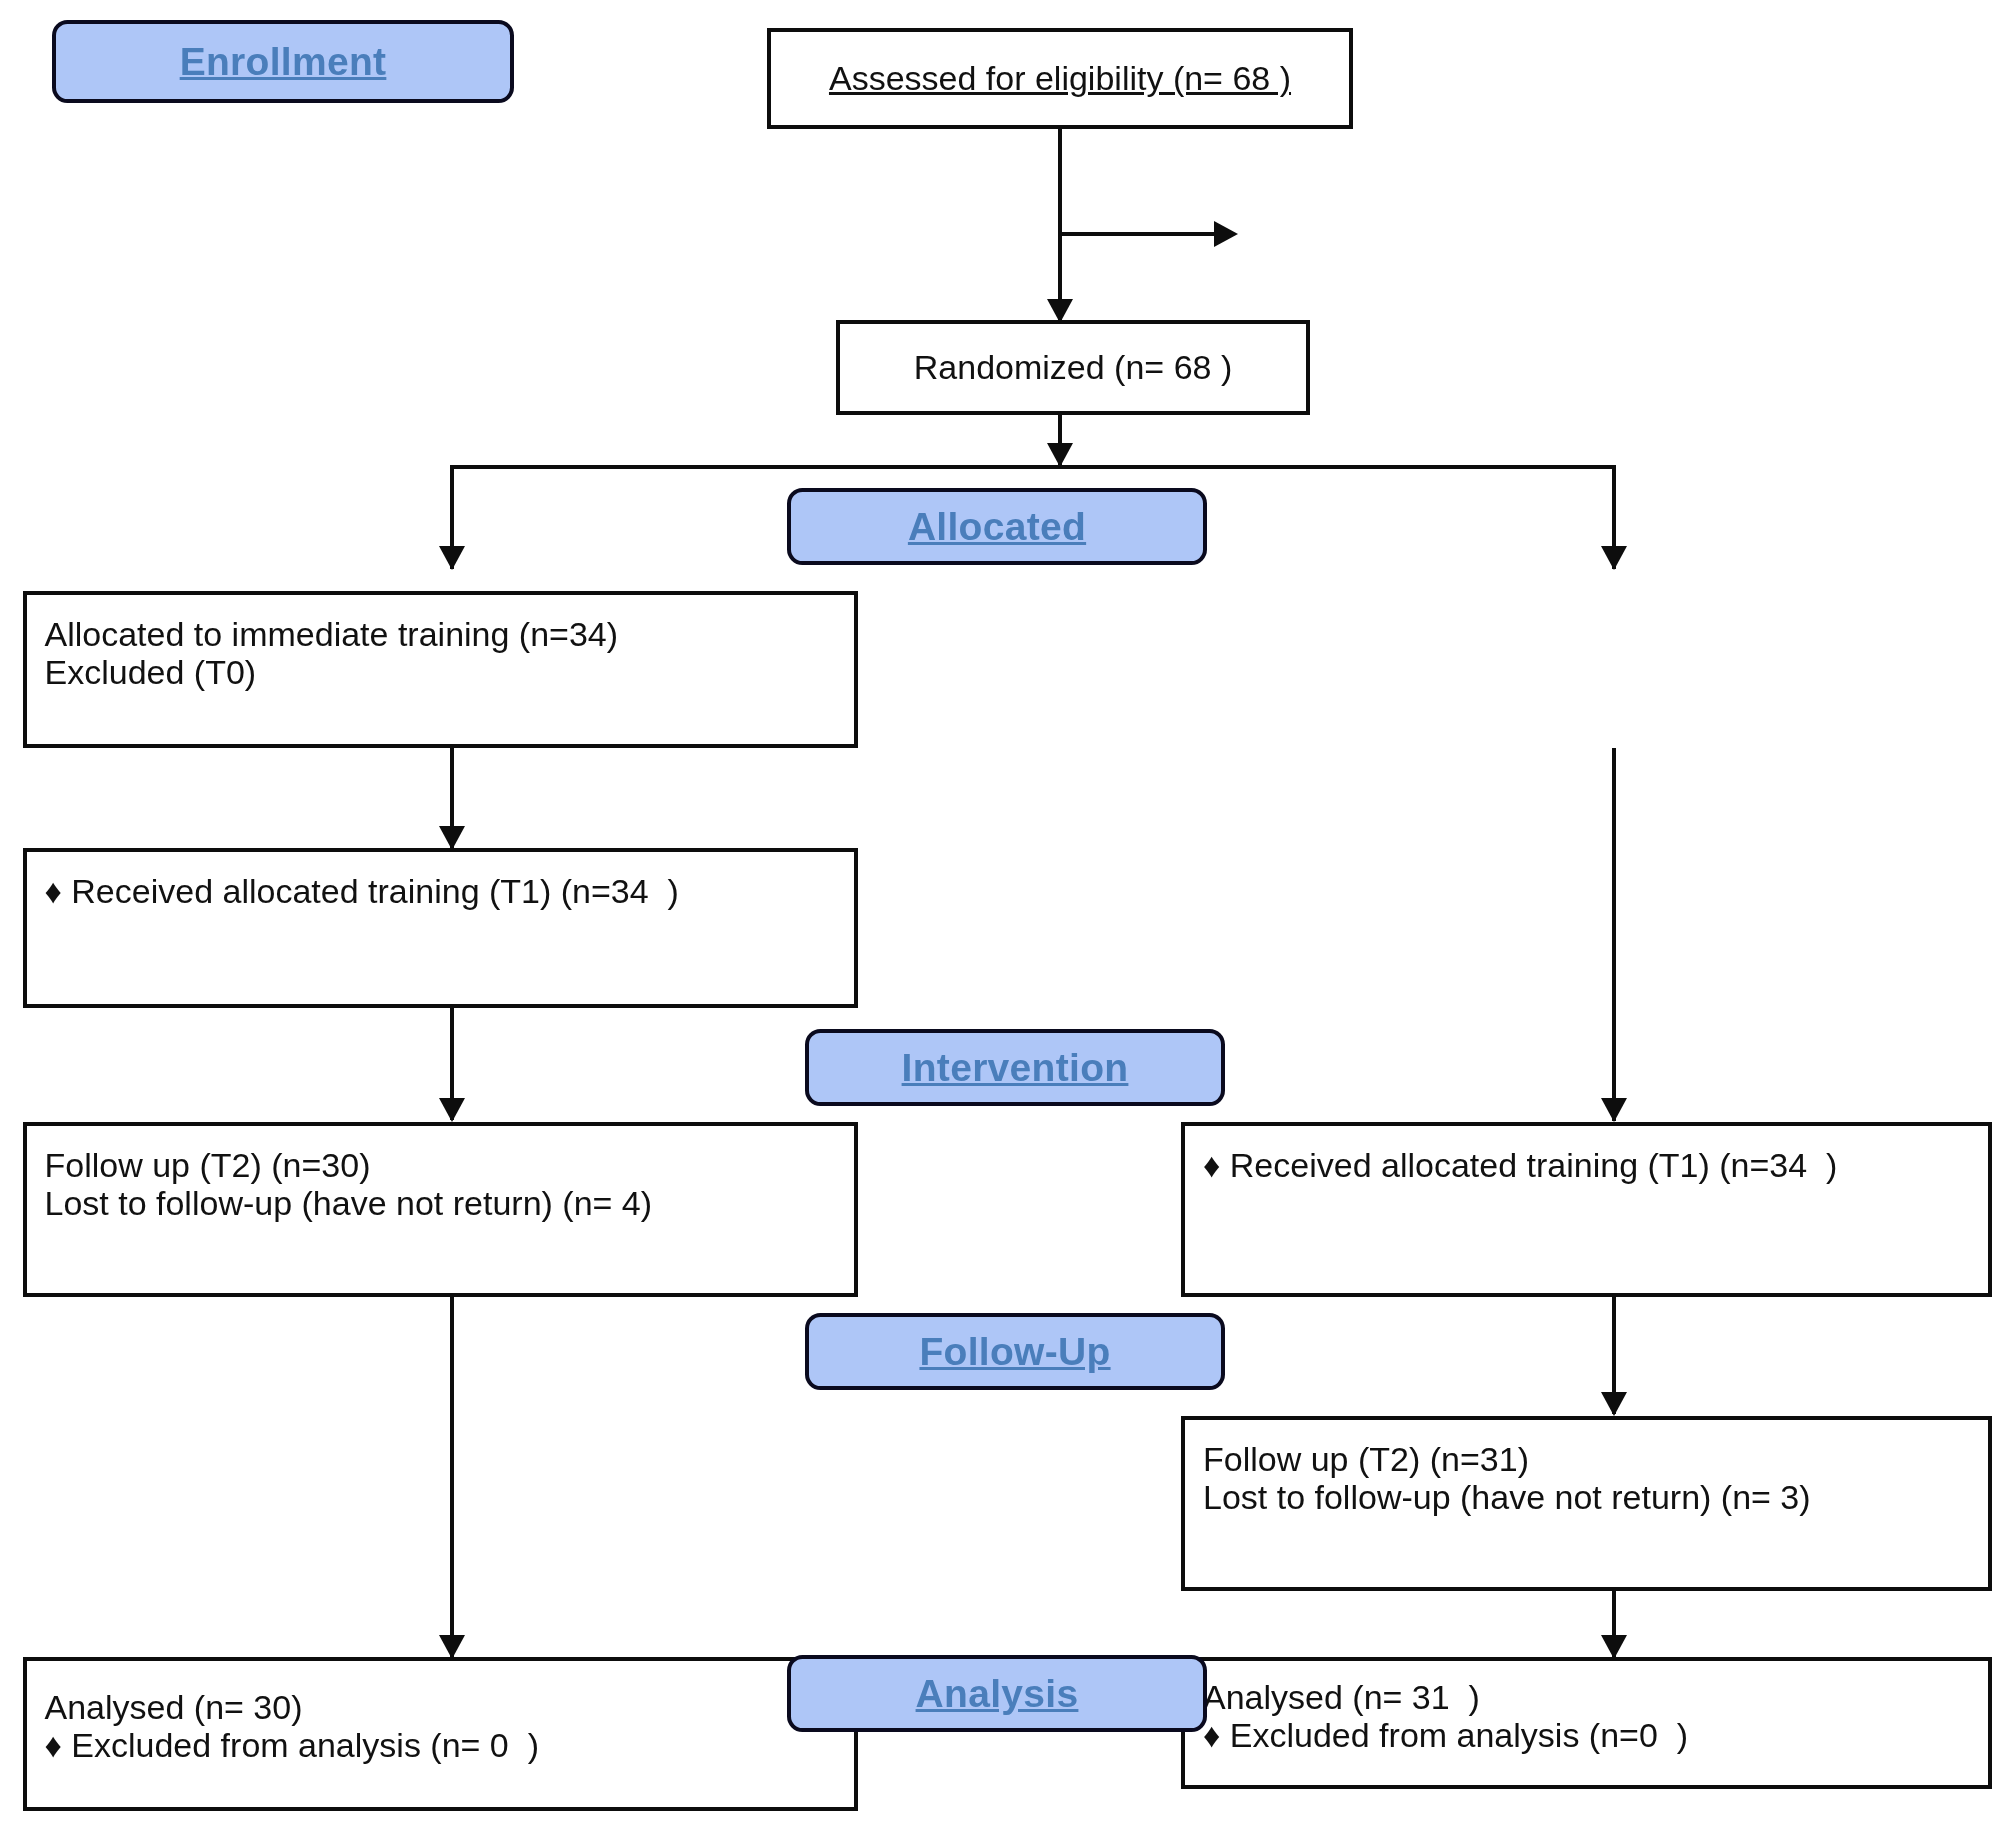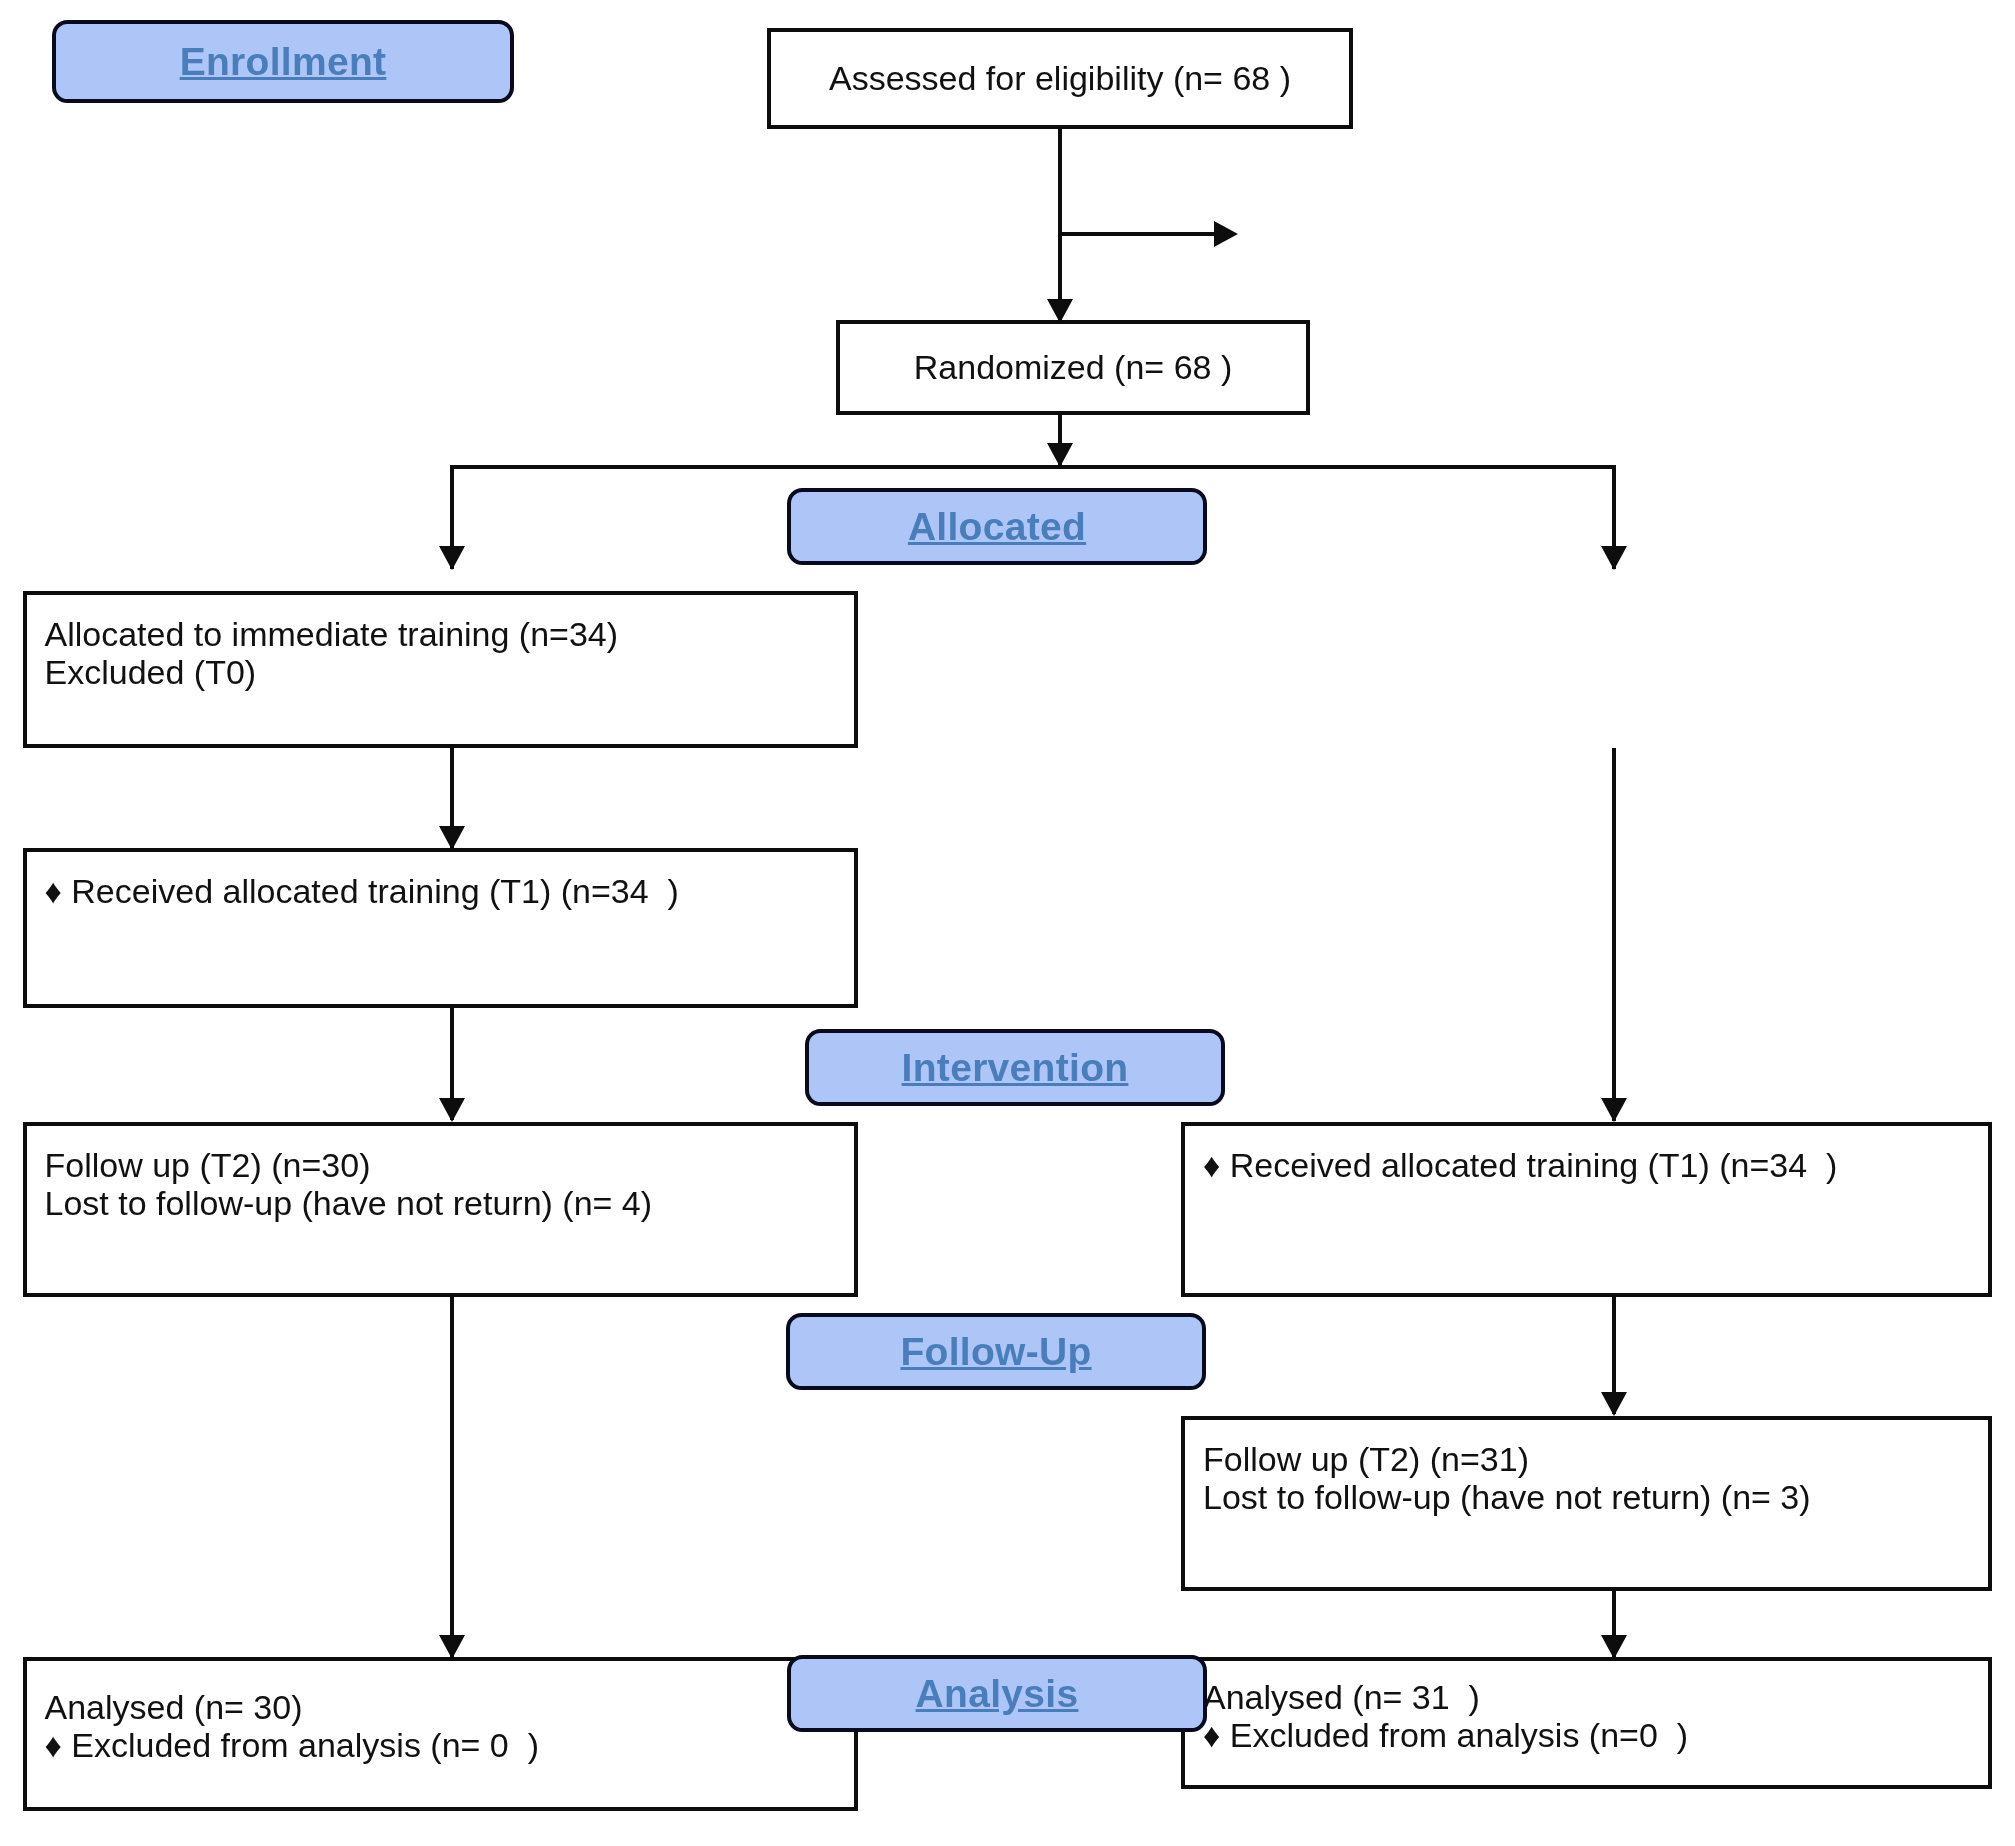--- a/index.html
+++ b/index.html
@@ -93,21 +93,21 @@
     z-index: 6;
   }
 </style>
 </head>
 <body>
 
 <div id="stage">
 
   <div class="badge" style="left:52px; top:20px; width:462px; height:83px;">Enrollment</div>
 
-  <div class="box center" style="left:767px; top:28px; width:586px; height:101px;">
+  <div class="box center" style="left:767px; top:28px; width:586px; height:101px;text-decoration:underline;">
     <span class="line">Assessed for eligibility (n= 68 )</span>
   </div>
 
   <div class="vline" style="left:1058px; top:129px; height:192px;"></div>
 
   <div class="hline" style="left:1058px; top:232px; width:157px;"></div>
   <div class="arrow-right" style="left:1214px; top:221px;"></div>
 
 
   <div class="arrow-down" style="left:1047px; top:299px;"></div>
@@ -153,21 +153,21 @@
   <div class="box" style="left:22.5px; top:1122px; width:835px; height:175px;">
     <span class="line">Follow up (T2) (n=30)</span>
     <span class="gap-md"></span>
     <span class="line">Lost to follow-up (have not return) (n= 4)</span>
   </div>
 
   <div class="box" style="left:1181px; top:1122px; width:811px; height:175px;">
     <span class="line">♦ Received allocated training (T1) (n=34  )</span>
   </div>
 
-  <div class="badge" style="left:786px; top:1313px; width:420px; height:77px;">Follow-Up</div>
+  <div class="badge" style="left:805px; top:1313px; width:420px; height:77px;">Follow-Up</div>
 
   <div class="vline" style="left:450px; top:1296px; height:361px;"></div>
   <div class="arrow-down" style="left:439px; top:1635px;"></div>
 
   <div class="vline" style="left:1612px; top:1296px; height:118px;"></div>
   <div class="arrow-down" style="left:1601px; top:1392px;"></div>
 
   <div class="box" style="left:1181px; top:1416px; width:811px; height:175px;">
     <span class="line">Follow up (T2) (n=31)</span>
     <span class="gap-md"></span>

